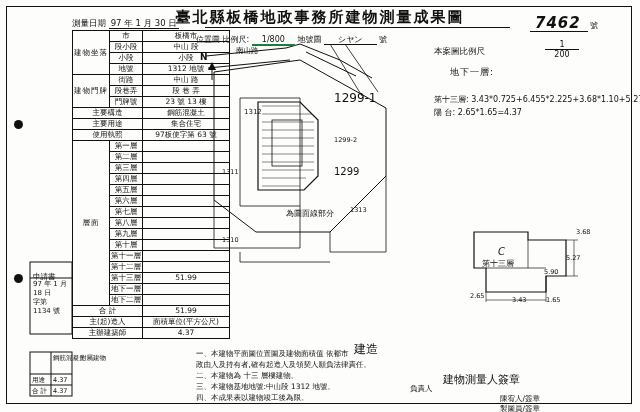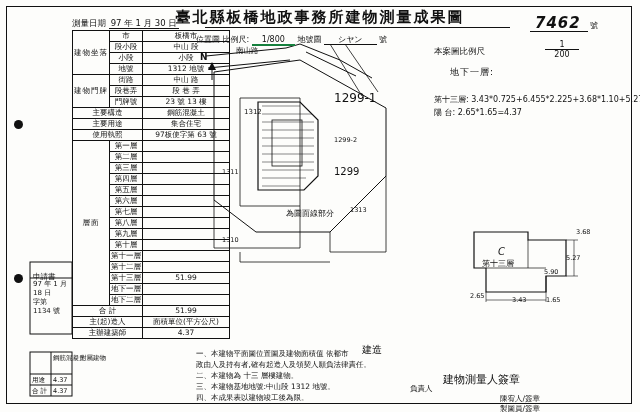--- a/index.html
+++ b/index.html
@@ -30,21 +30,21 @@
   .scalefrac .bar{border-top:1px solid #111;}
   .areatitle{position:absolute;left:450px;top:66px;font-size:9px;letter-spacing:1px;}
   .calc1{position:absolute;left:434px;top:94px;font-size:8px;white-space:nowrap;}
   .calc2{position:absolute;left:434px;top:107px;font-size:8px;white-space:nowrap;}
   .clabel{position:absolute;left:498px;top:246px;font-size:10px;font-style:italic;}
   .cfloor{position:absolute;left:482px;top:258px;font-size:8px;}
 
   
   .notes{position:absolute;left:196px;top:348px;width:200px;font-size:7.5px;line-height:11px;}
   .notes div{white-space:nowrap;}
-  .refbox{position:absolute;left:362px;top:344px;font-size:10px;line-height:11px;white-space:nowrap;}
+  .refbox{position:absolute;left:354px;top:344px;font-size:12px;line-height:11px;white-space:nowrap;}
   .sign1{position:absolute;left:424px;top:372px;font-size:11px;white-space:nowrap;padding-left:19px;}
   .sign2{position:absolute;left:410px;top:384px;font-size:7.5px;white-space:nowrap;}
   .sign4{position:absolute;left:500px;top:394px;font-size:7.5px;}
   .sign5{position:absolute;left:500px;top:404px;font-size:7.5px;}
 
   .dot{position:absolute;width:9px;height:9px;border-radius:50%;background:#111;}
   svg{position:absolute;left:0;top:0;overflow:visible;}
 </style>
 </head>
 <body>

